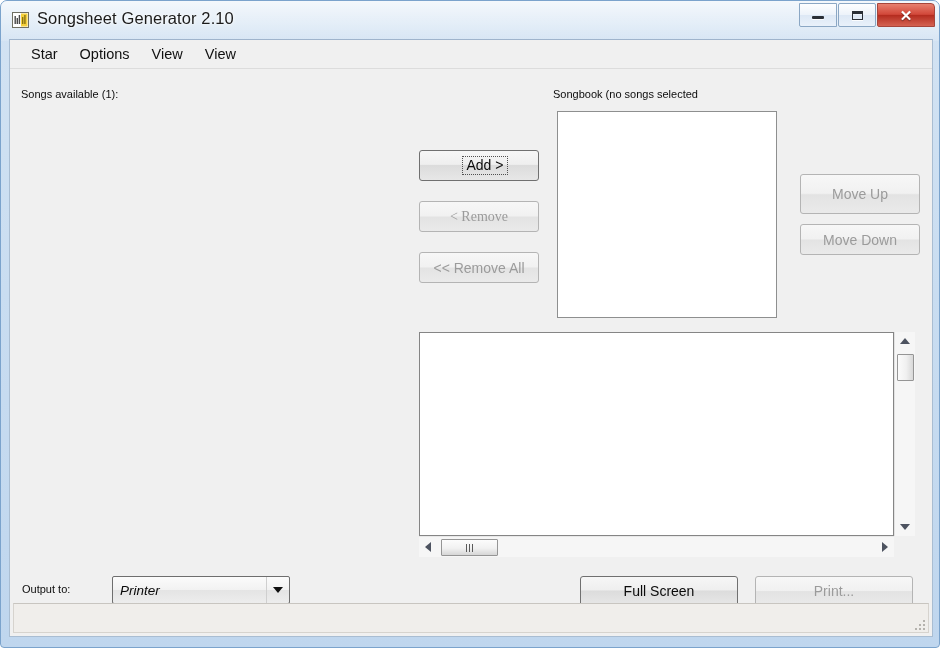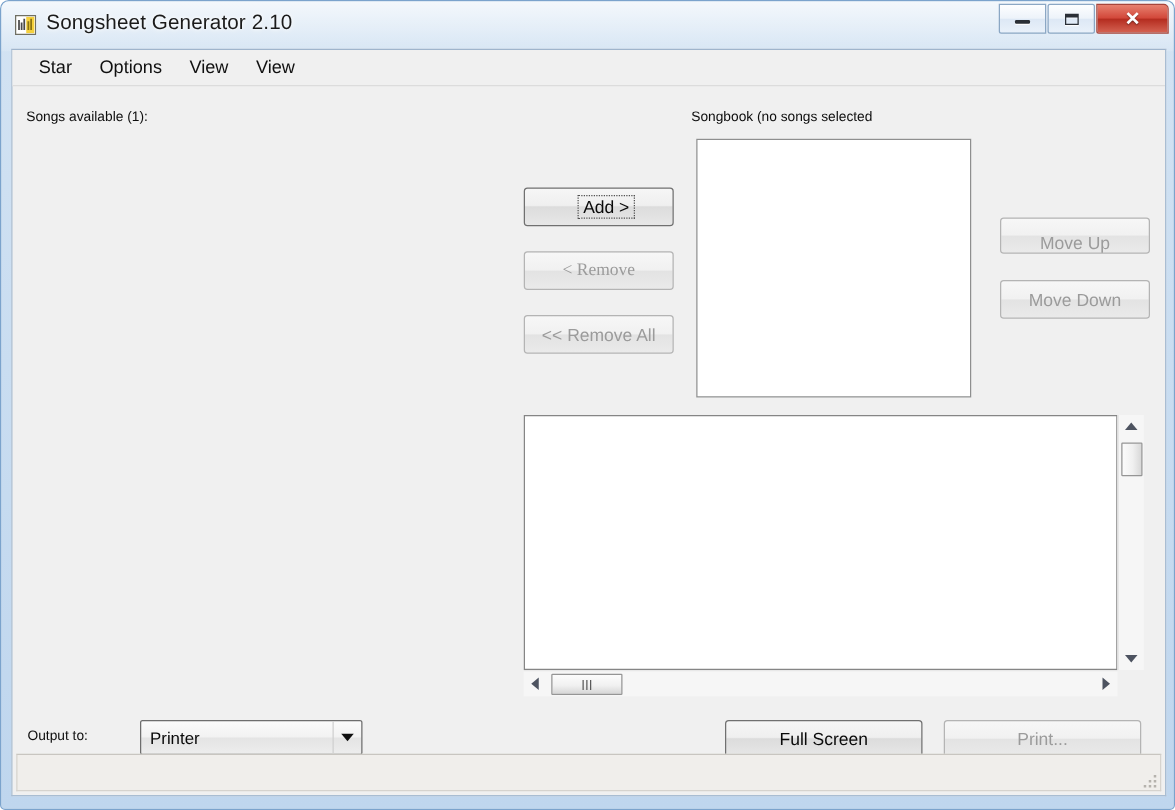--- a/index.html
+++ b/index.html
@@ -229,20 +229,21 @@
 
   
   .combo {
     position: absolute;
     box-sizing: border-box;
     border: 1px solid #6e6e6e;
     border-radius: 2px;
     background: linear-gradient(to bottom, #fbfbfb 0%, #f2f2f2 48%, #e4e4e4 52%, #ededed 100%);
     display: flex;
     align-items: center;
+    font-style: italic;
   }
   .combo-value {
     font-size: 13.5px;
     color: #090909;
     padding-left: 7px;
     flex: 1;
     white-space: nowrap;
   }
   .combo-arrow-box {
     width: 22px;
@@ -335,21 +336,21 @@
     </div>
 
     <div class="btn" style="left:409px; top:212px; width:120px; height:31px;">
       <span>&lt;&lt; Remove All</span>
     </div>
 
     <div class="lbl" style="left:543px; top:48px;">Songbook (no songs selected</div>
 
     <div class="listbox" style="left:547px; top:71px; width:220px; height:207px;"></div>
 
-    <div class="btn" style="left:790px; top:134px; width:120px; height:29px;align-items:flex-end;">
+    <div class="btn" style="left:790px; top:134px; width:120px; height:40px;">
       <span>Move Up</span>
     </div>
 
     <div class="btn" style="left:790px; top:184px; width:120px; height:31px;">
       <span>Move Down</span>
     </div>
 
     <div class="preview-pane" style="left:409px; top:292px; width:475px; height:204px;">
       <span></span>
     </div>

